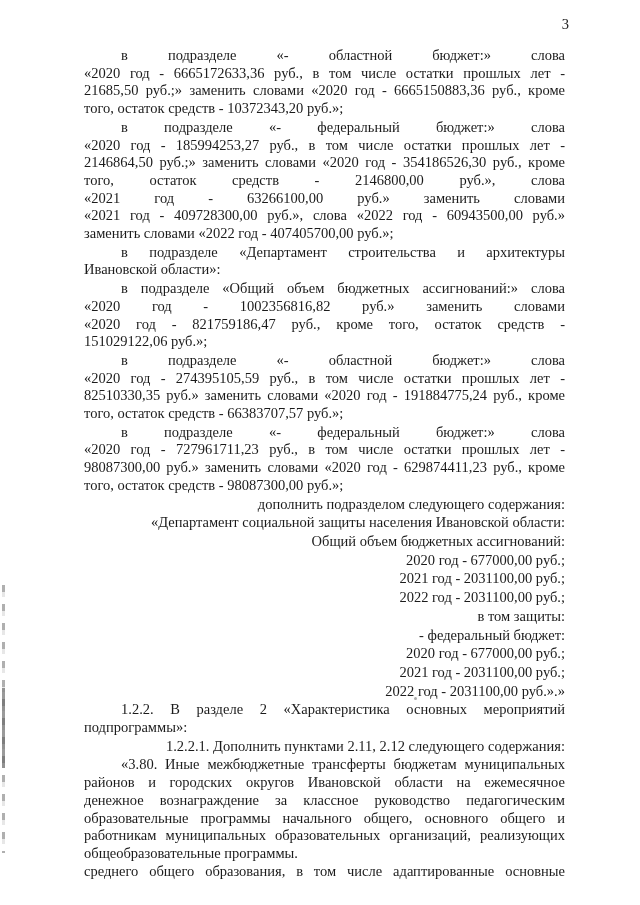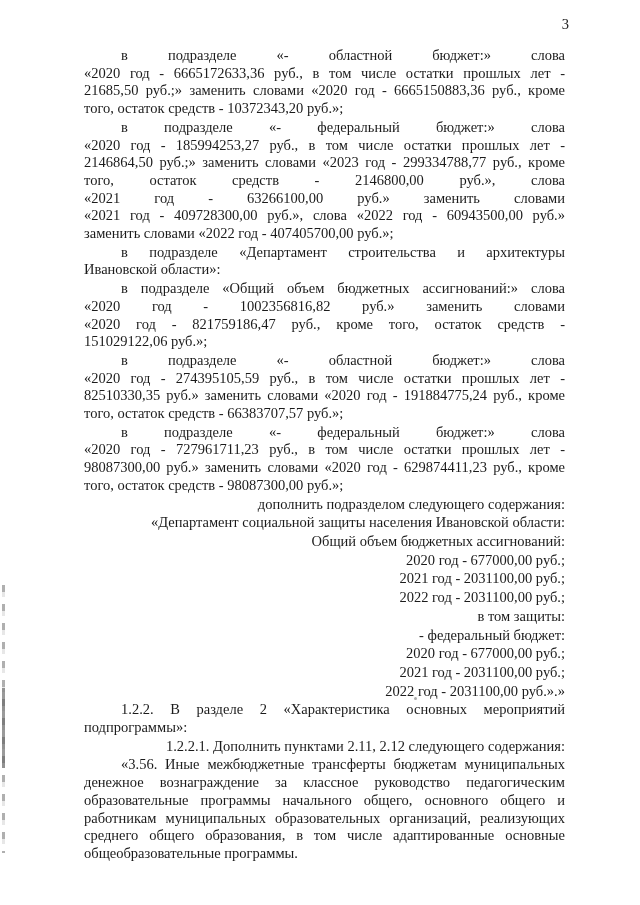--- a/index.html
+++ b/index.html
@@ -83,21 +83,21 @@
     <p class="para">
       <span class="ln ind fill">в подразделе «- областной бюджет:» слова</span>
       <span class="ln fill">«2020 год - 6665172633,36 руб., в том числе остатки прошлых лет -</span>
       <span class="ln fill">21685,50 руб.;» заменить словами «2020 год - 6665150883,36 руб., кроме</span>
       <span class="ln">того, остаток средств - 10372343,20 руб.»;</span>
     </p>
 
     <p class="para">
       <span class="ln ind fill">в подразделе «- федеральный бюджет:» слова</span>
       <span class="ln fill">«2020 год - 185994253,27 руб., в том числе остатки прошлых лет -</span>
-      <span class="ln fill">2146864,50 руб.;» заменить словами «2023 год - 299334788,77 руб., кроме</span>
+      <span class="ln fill">2146864,50 руб.;» заменить словами «2020 год - 354186526,30 руб., кроме</span>
       <span class="ln fill">того, остаток средств - 2146800,00 руб.», слова</span>
       <span class="ln fill">«2021 год - 63266100,00 руб.» заменить словами</span>
       <span class="ln fill">«2021 год - 409728300,00 руб.», слова «2022 год - 60943500,00 руб.»</span>
       <span class="ln">заменить словами «2022 год - 407405700,00 руб.»;</span>
     </p>
 
     <p class="para">
       <span class="ln ind fill">в подразделе «Департамент строительства и архитектуры</span>
       <span class="ln">Ивановской области»:</span>
     </p>
@@ -160,26 +160,27 @@
     <p class="para">
       <span class="ln ind fill">1.2.2. В разделе 2 «Характеристика основных мероприятий</span>
       <span class="ln">подпрограммы»:</span>
     </p>
 
     <p class="para">
       <span class="ln ind">1.2.2.1. Дополнить пунктами 2.11, 2.12 следующего содержания:</span>
     </p>
 
     <p class="para">
-      <span class="ln ind fill">«3.56. Иные межбюджетные трансферты бюджетам муниципальных</span>
+      <span class="ln ind fill">«3.80. Иные межбюджетные трансферты бюджетам муниципальных</span>
+      <span class="ln fill">районов и городских округов Ивановской области на ежемесячное</span>
       <span class="ln fill">денежное вознаграждение за классное руководство педагогическим</span>
       <span class="ln fill">образовательные программы начального общего, основного общего и</span>
       <span class="ln fill">работникам муниципальных образовательных организаций, реализующих</span>
+      <span class="ln">общеобразовательные программы.</span>
       <span class="ln fill">среднего общего образования, в том числе адаптированные основные</span>
-      <span class="ln">общеобразовательные программы.</span>
     </p>
 
   </div>
 
   <div class="scan-marks"></div>
   <div class="scan-marks-solid"></div>
   <div class="speck"></div>
 </div>
 
 </body></html>

